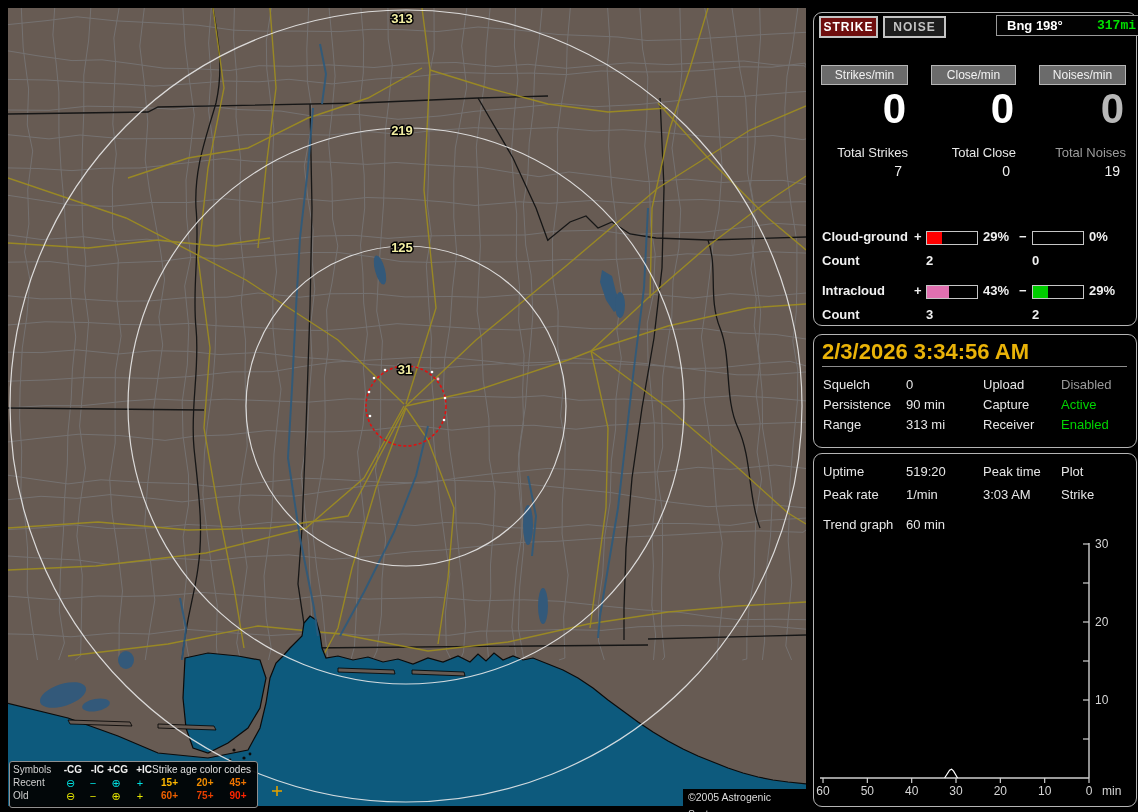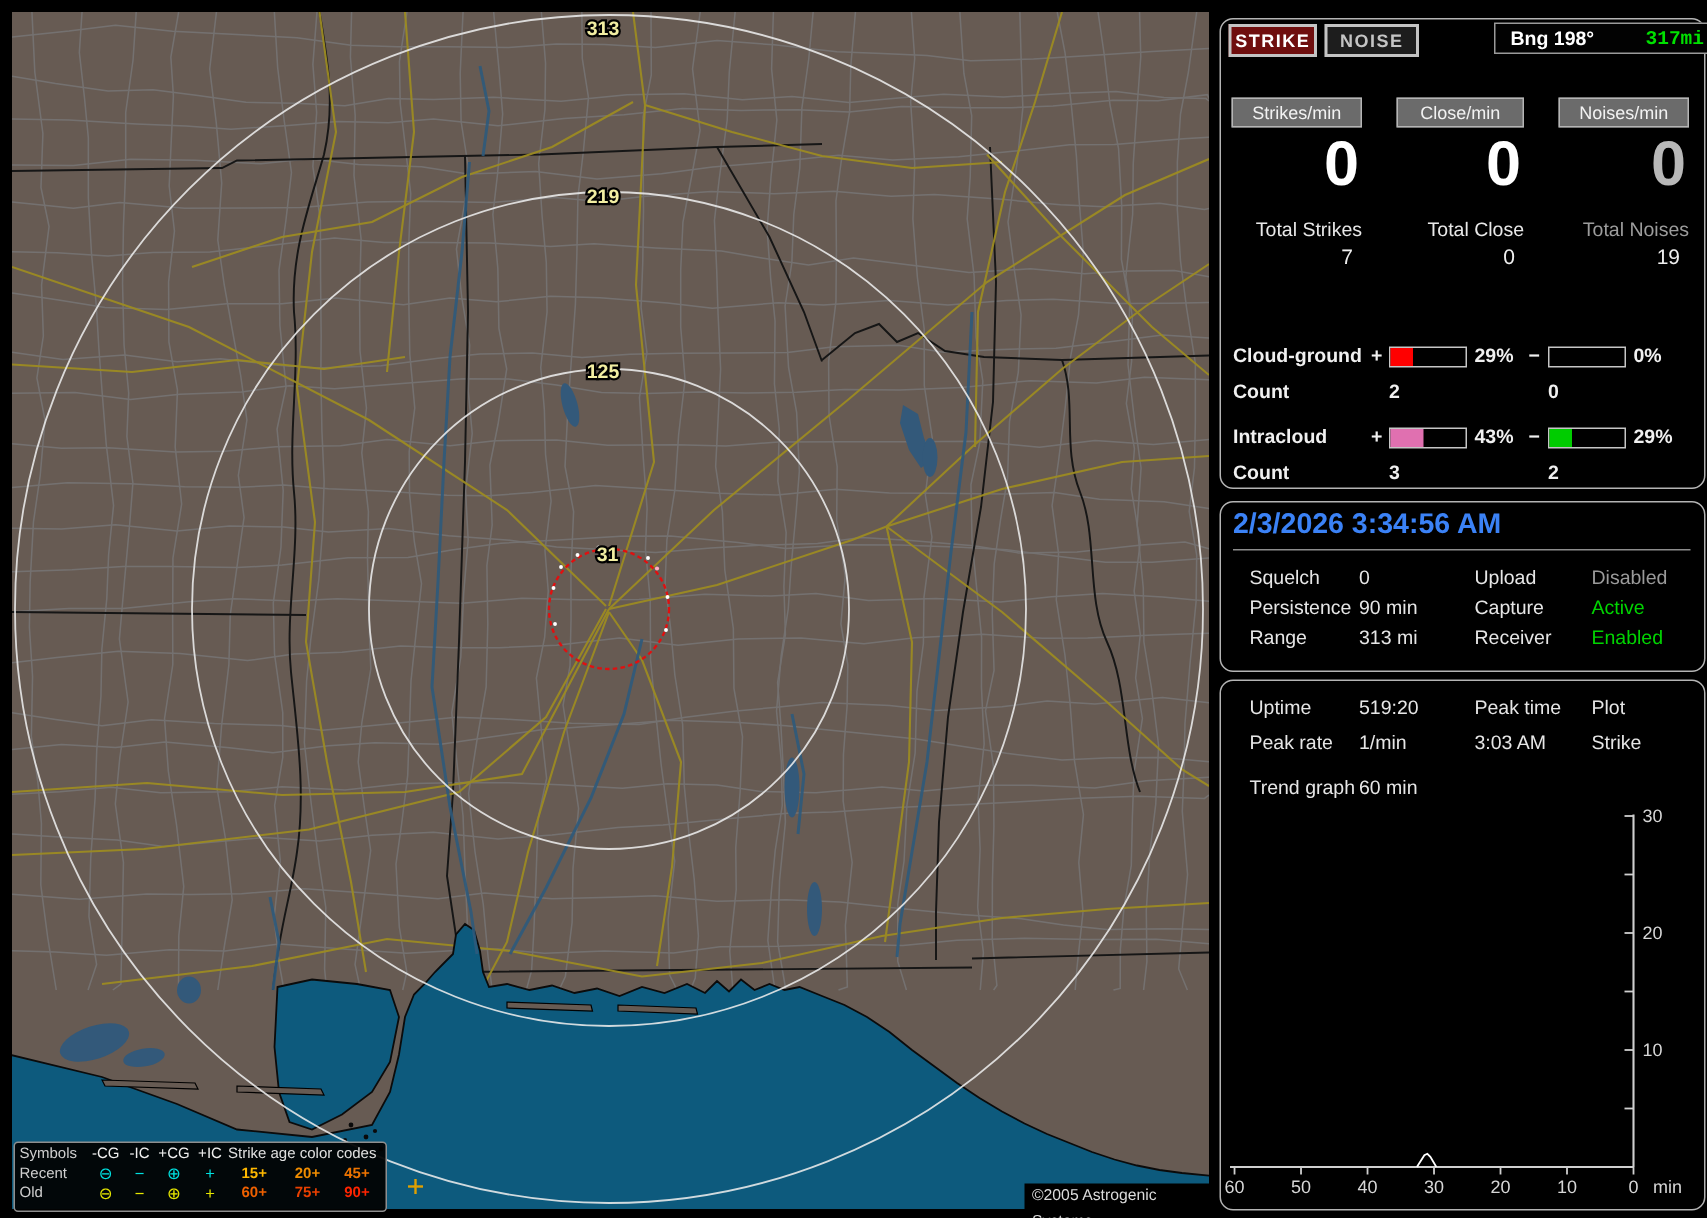--- a/index.html
+++ b/index.html
@@ -27,36 +27,36 @@
   .tlabel{font-size:13px;margin-top:13px;}
   .tval{font-size:14px;margin-top:3px;padding-right:6px;color:#efefef;}
   .dtitle{position:absolute;left:8px;top:190px;width:305px;font-size:13px;color:#d2d2d2;
           border-bottom:1px solid #8a8a8a;padding-bottom:3px;}
   .drow{position:absolute;height:16px;font-size:13px;font-weight:bold;color:#f0f0f0;}
   .dname{position:absolute;left:8px;}
   .dsign{position:absolute;font-weight:bold;}
   .dbar{position:absolute;width:50px;height:12px;border:1px solid #c6c6c6;background:#000;}
   .dfill{height:100%;}
   .dpct{position:absolute;font-weight:bold;}
-  .clockhead{position:absolute;left:8px;top:4px;font-size:19px;font-weight:bold;color:#3b82f6;}
+  .clockhead{position:absolute;left:8px;top:4px;font-size:22px;font-weight:bold;color:#eab308;}
   .hr{position:absolute;left:8px;top:31px;width:305px;border-top:1px solid #8c8c8c;}
   .r4{position:absolute;left:0;width:100%;font-size:13px;}
-  .c1{position:absolute;left:19px;text-align:center;}
+  .c1{position:absolute;left:9px;text-align:center;}
   .c2{position:absolute;left:92px;}
   .c3{position:absolute;left:169px;}
   .c4{position:absolute;left:247px;}
   #trend{position:absolute;left:0;top:80px;width:322px;height:272px;}
   
   #legend{position:absolute;left:9px;top:761px;width:244px;height:43px;background:rgba(2,2,2,.94);
           border:1px solid #8f8f8f;border-radius:3px;display:grid;
           grid-template-columns:46px 23px 22px 24px 24px 35px 36px 30px;grid-auto-rows:13px;
           align-items:center;font-size:10px;line-height:12px;padding:1px 0 1px 3px;color:#e2e2e2;}
   #legend .lab{color:#cfcfcf;}
   #legend .sym{text-align:center;font-size:11px;}
-  #legend .hed{text-align:center;color:#f0f0f0;}
+  #legend .hed{text-align:right;color:#f0f0f0;font-weight:bold;}
   #legend .age{text-align:center;font-weight:bold;}
   #legend .agetitle{grid-column:span 3;color:#e0e0e0;}
   #copyright{position:absolute;left:683px;top:789px;width:123px;height:17px;background:#000;
              color:#dcdcdc;font-size:10.5px;line-height:17px;padding-left:5px;}
 </style>
 </head>
 <body>
 
 <svg id="map" viewBox="0 0 798 798" xmlns="http://www.w3.org/2000/svg">
   <rect x="0" y="0" width="798" height="798" fill="#675b53"></rect>

